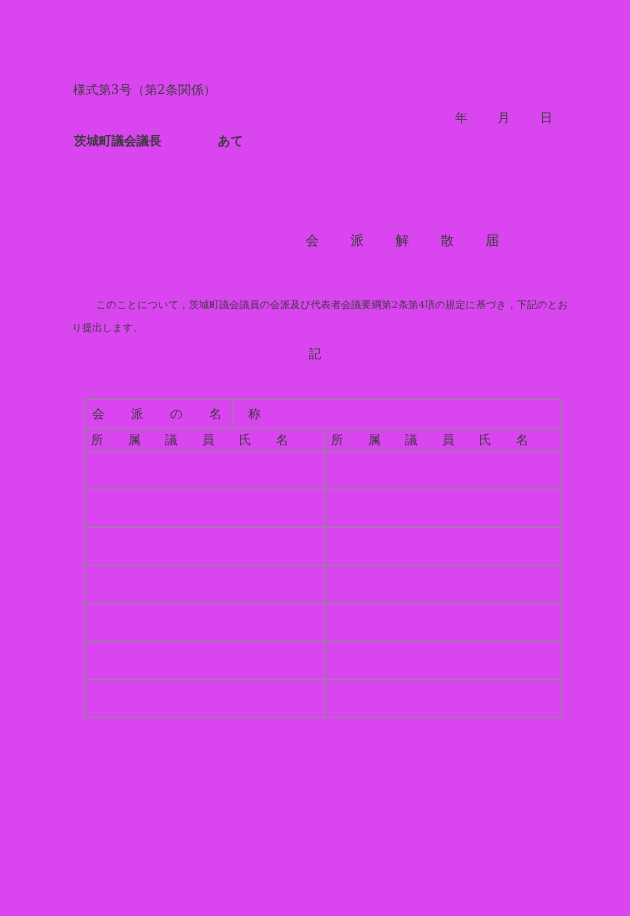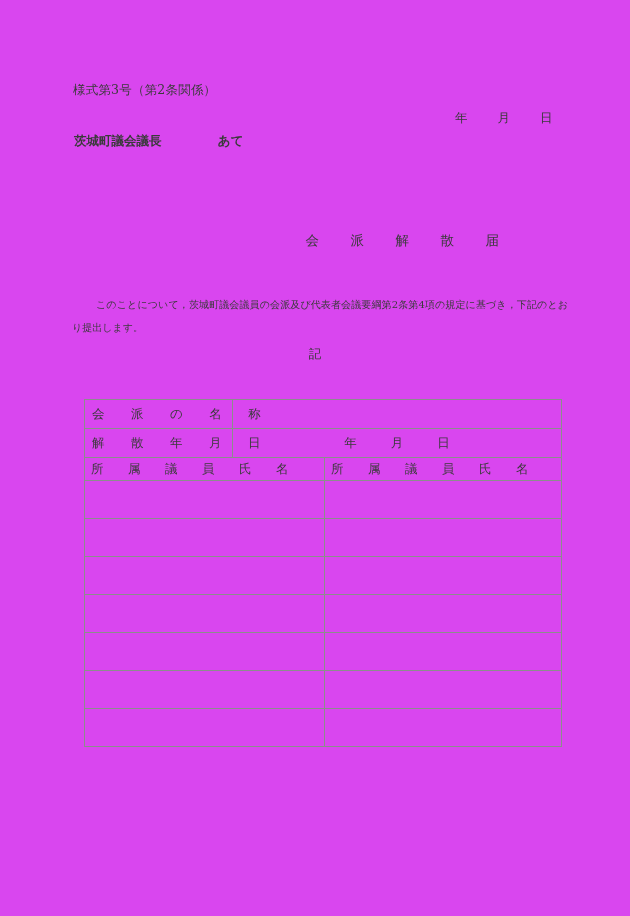--- a/index.html
+++ b/index.html
@@ -167,30 +167,20 @@
       <col style="width:148px">
       <col style="width:92px">
       <col style="width:237px">
     </colgroup>
     <tbody>
       <tr>
         <td class="label-cell">会　派　の　名　称</td>
         <td class="value-cell" colspan="2"></td>
       </tr>
       <tr>
-        <td class="label-cell">解　散　年　月　日</td>
-        <td class="value-cell" colspan="2">
-          <span class="date-inner">
-            <span class="unit">年</span>
-            <span class="unit">月</span>
-            <span class="unit">日</span>
-          </span>
-        </td>
-      </tr>
-      <tr>
         <td class="member-head" colspan="2">所　属　議　員　氏　名</td>
         <td class="member-head">所　属　議　員　氏　名</td>
       </tr>
 
       <tr>
         <td class="member-blank" colspan="2"></td>
         <td class="member-blank"></td>
       </tr>
       <tr>
         <td class="member-blank" colspan="2"></td>

